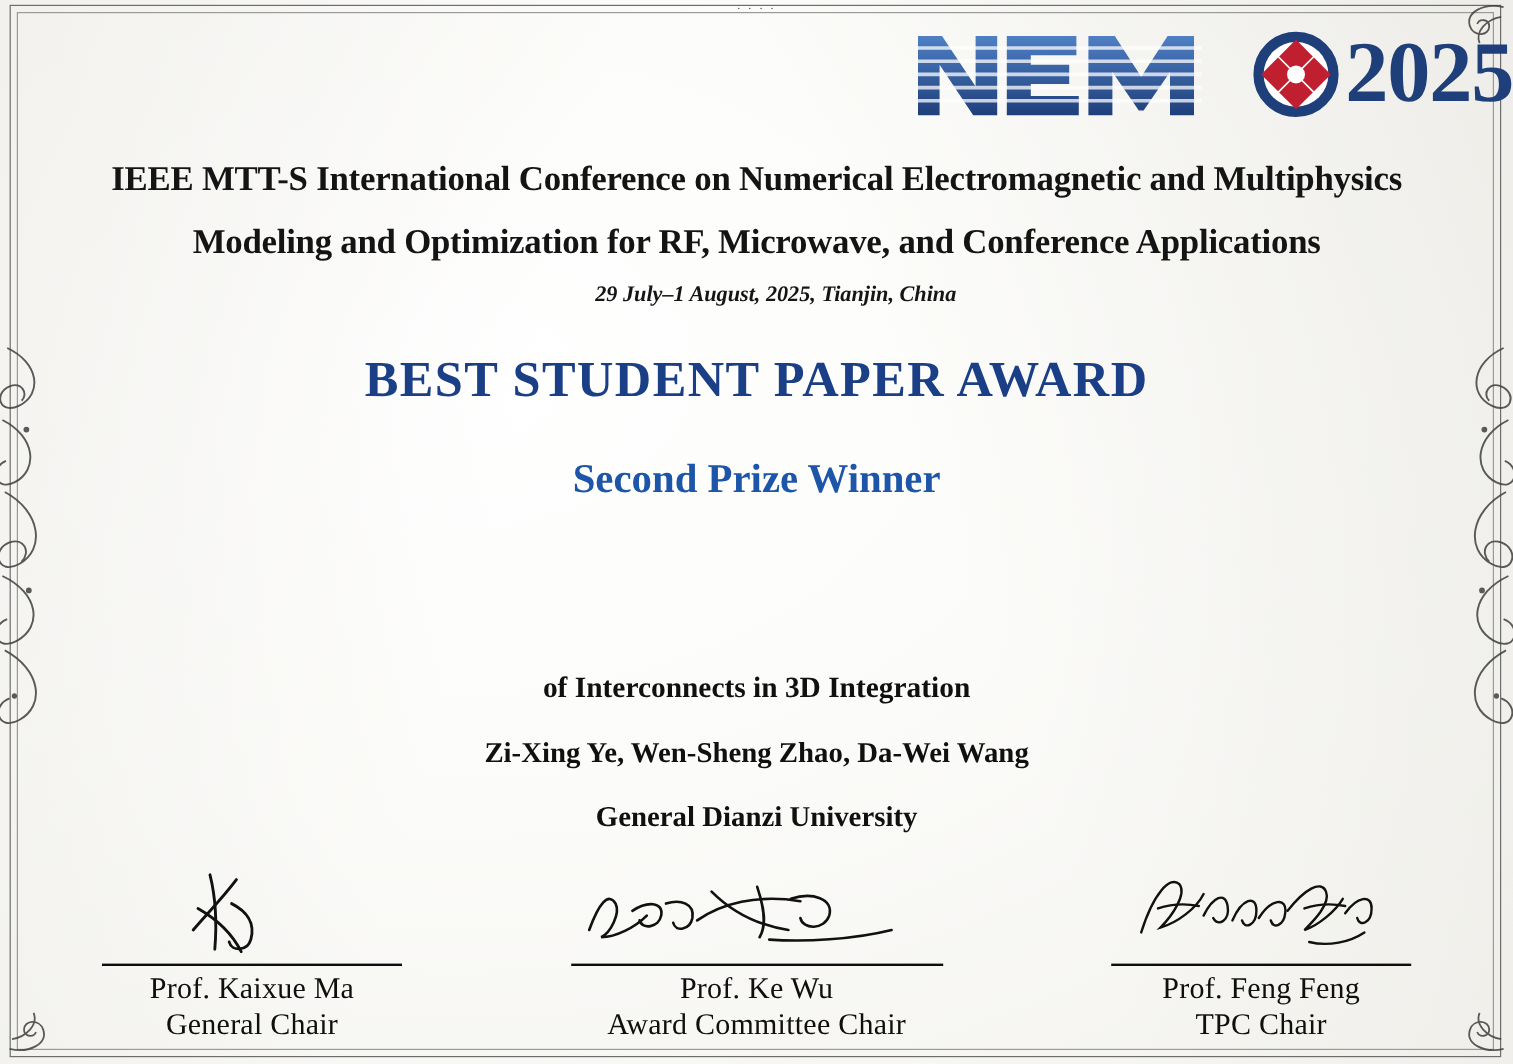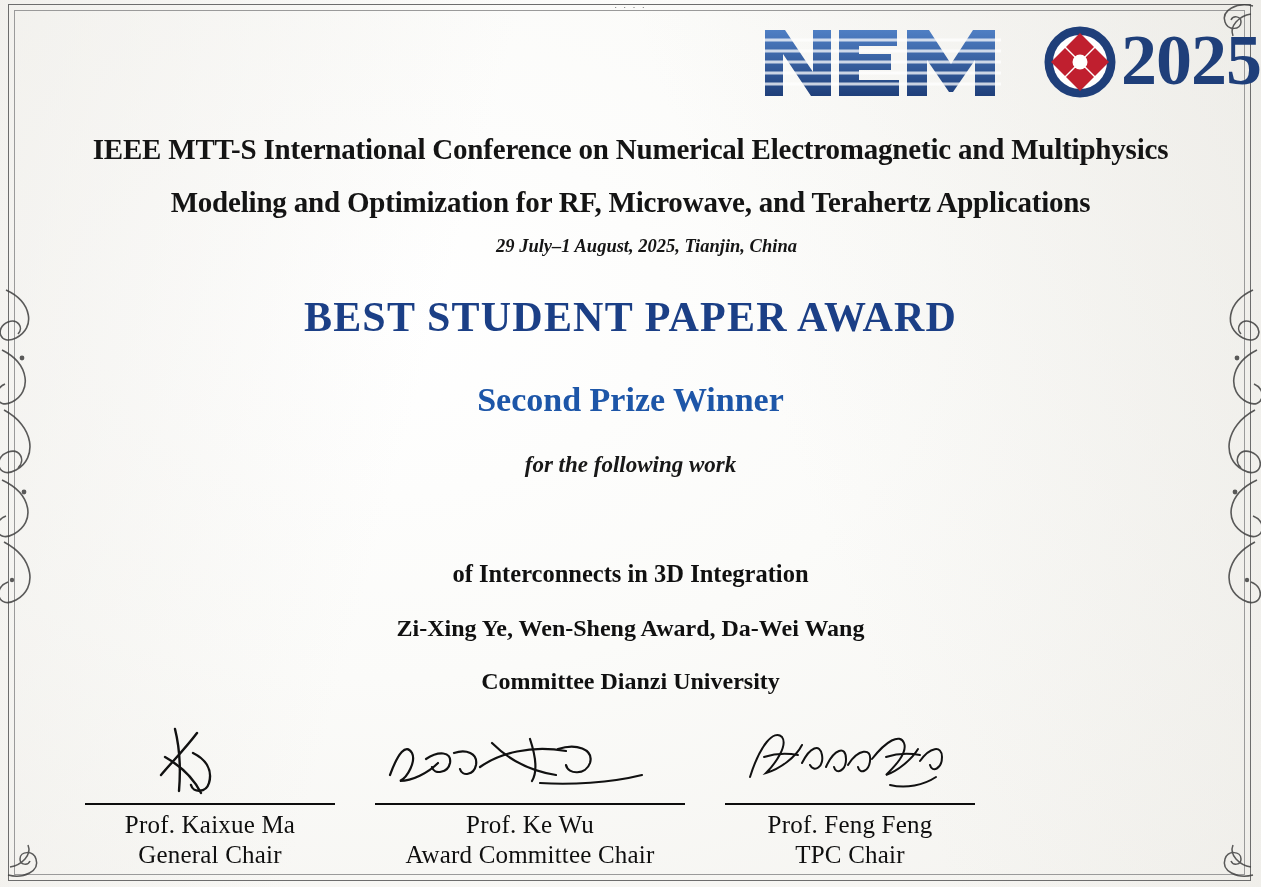--- a/index.html
+++ b/index.html
@@ -170,21 +170,21 @@
     color: #101010;
   }
 
   
   .sig-row {
     position: absolute;
     bottom: 18px;
     left: 0;
     right: 0;
     display: flex;
-    justify-content: flex-start;
+    justify-content: space-between;
     padding: 0 60px;
     box-sizing: border-box;
   }
   .sig-block {
     width: 300px;
     text-align: center;
     position: relative;
   }
   .sig-ink {
     height: 78px;
@@ -307,30 +307,29 @@
         <path d="M10 39 L24 25 L38 39 L24 53 Z" fill="#c01f2f"></path>
         <path d="M40 39 L54 25 L68 39 L54 53 Z" fill="#c01f2f"></path>
         <circle cx="39" cy="39" r="7.5" fill="#ffffff"></circle>
         <circle cx="39" cy="39" r="34" fill="none" stroke="#1f3f7a" stroke-width="3"></circle>
       </svg>
 
       <div class="logo-year">2025</div>
     </div>
 
     <div class="conf-line conf-line-1">IEEE MTT-S International Conference on Numerical Electromagnetic and Multiphysics</div>
-    <div class="conf-line conf-line-2">Modeling and Optimization for RF, Microwave, and Terahertz Applications</div>
+    <div class="conf-line conf-line-2">Modeling and Optimization for RF, Microwave, and Conference Applications</div>
     <div class="conf-dates">29 July–1 August, 2025, Tianjin, China</div>
 
     <div class="award-title">BEST STUDENT PAPER AWARD</div>
     <div class="prize-line">Second Prize Winner</div>
-    <div class="for-work">for the following work</div>
 
     <div class="work-line work-line-2">of Interconnects in 3D Integration</div>
-    <div class="authors">Zi-Xing Ye, Wen-Sheng Award, Da-Wei Wang</div>
-    <div class="affiliation">Committee Dianzi University</div>
+    <div class="authors">Zi-Xing Ye, Wen-Sheng Zhao, Da-Wei Wang</div>
+    <div class="affiliation">General Dianzi University</div>
 
     <div class="sig-row">
 
       <div class="sig-block">
         <div class="sig-ink">
           <svg width="150" height="78" viewBox="0 0 150 78" fill="none" stroke="#111" stroke-width="2.4" stroke-linecap="round">
             <path d="M40 6 C44 22, 46 44, 44 68"></path>
             <path d="M62 10 C50 26, 36 40, 26 52"></path>
             <path d="M30 34 C44 42, 58 54, 66 70"></path>
             <path d="M58 30 C70 36, 78 46, 74 60 C71 70, 58 70, 56 62"></path>

